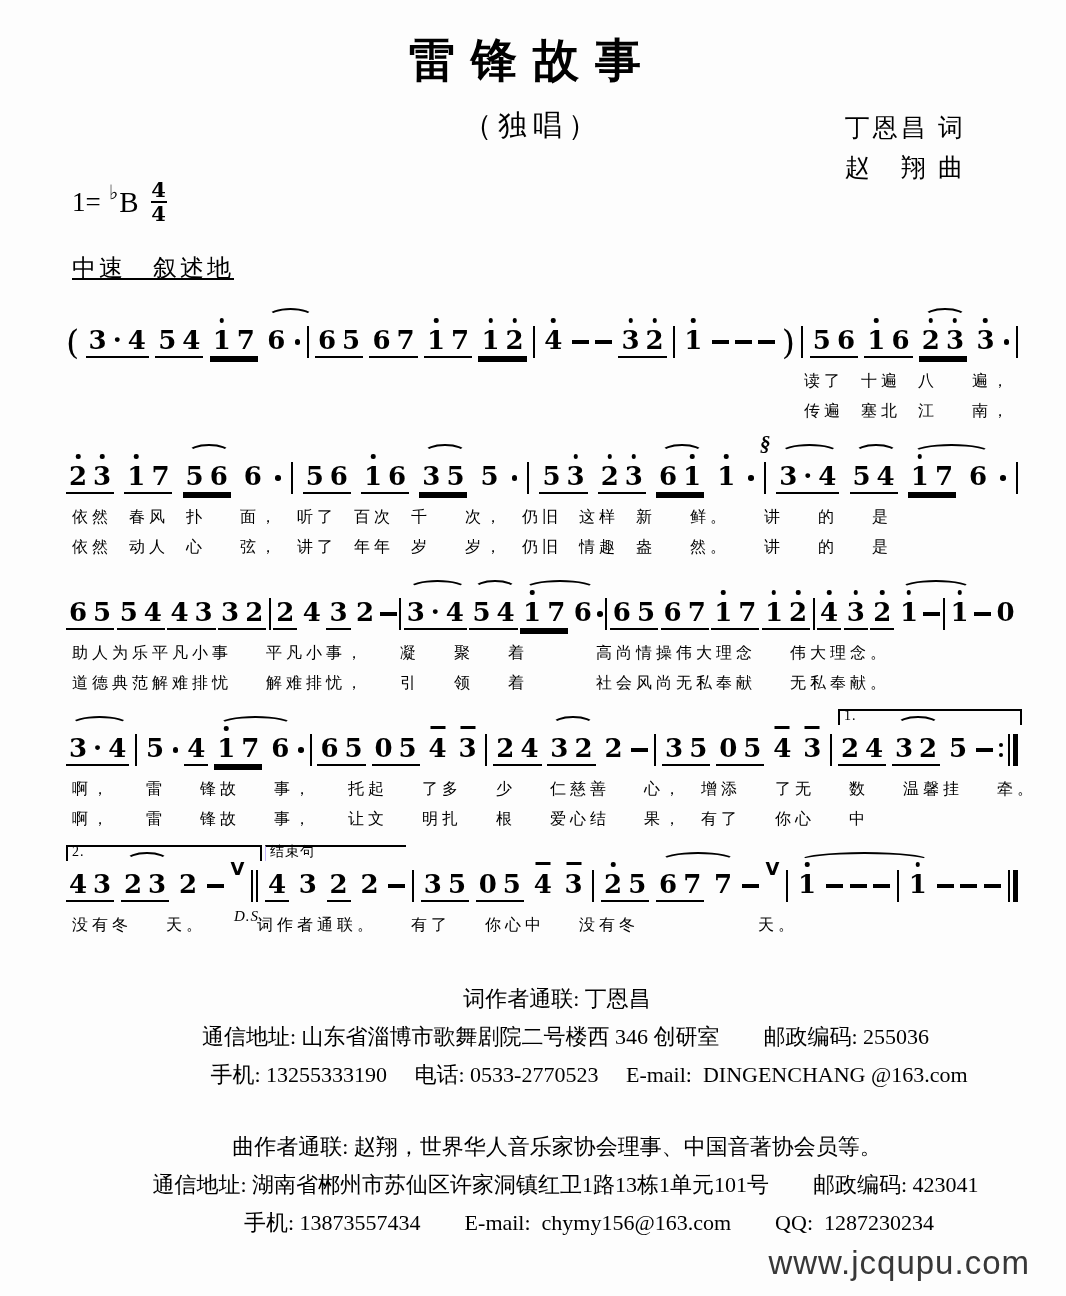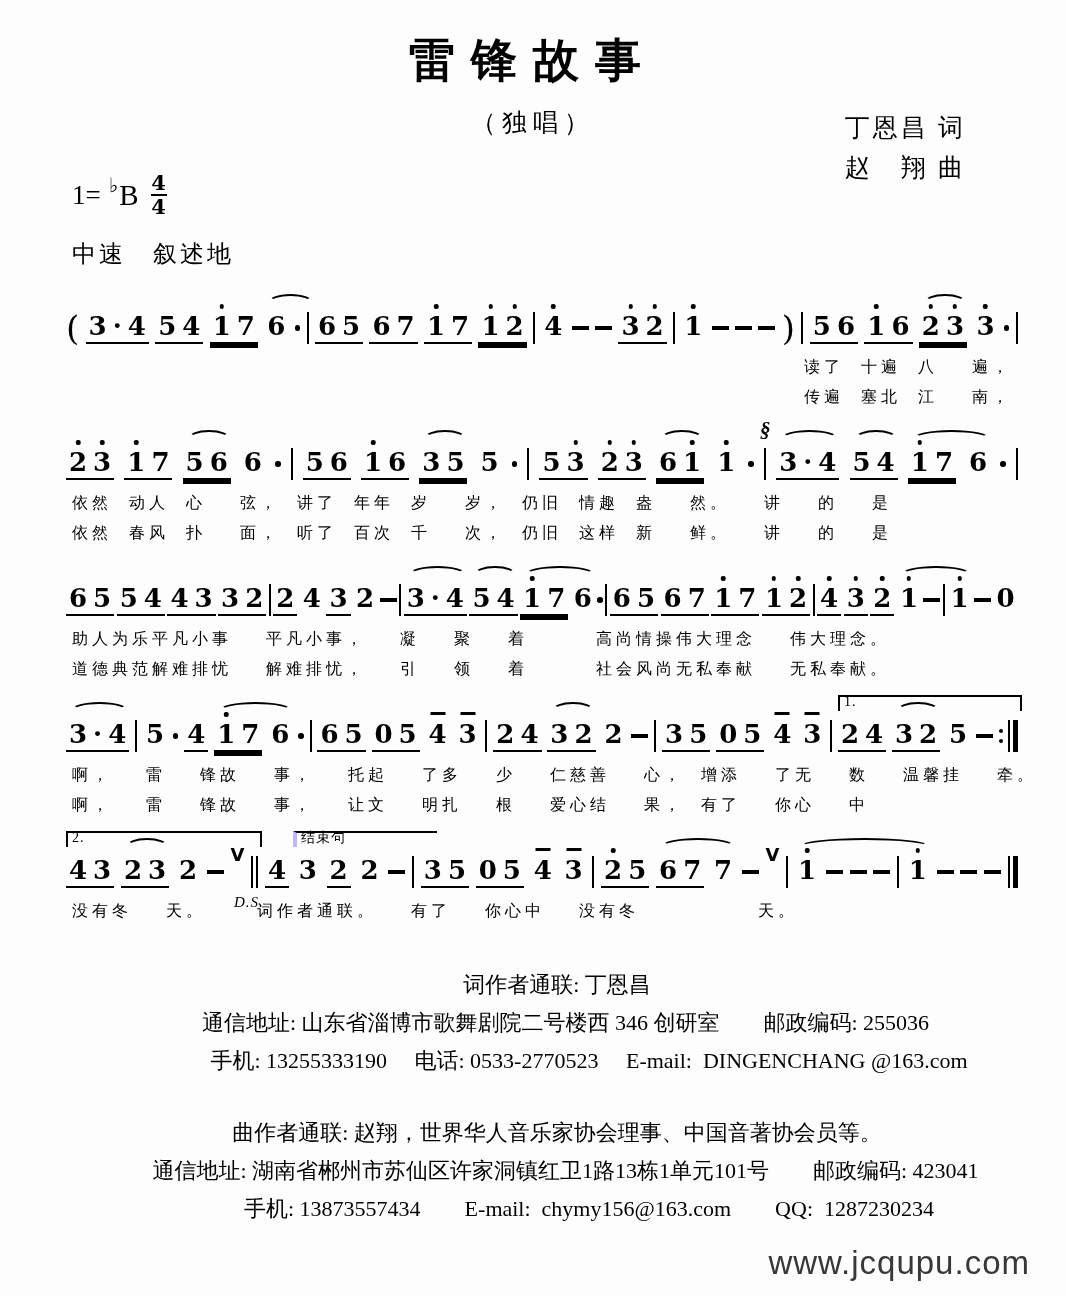--- a/index.html
+++ b/index.html
@@ -1,28 +1,28 @@
 <!DOCTYPE html>
 <html><head>
 <meta charset="utf-8">
 <style>
   html,body{margin:0;padding:0;background:#e8e8e8;}
   .sheet{position:relative;width:1066px;height:1296px;background:#fdfdfd;color:#000;
          font-family:"Liberation Serif","DejaVu Serif",serif;overflow:hidden;}
   
   .title{margin-top:30px;text-align:center;font-size:46px;font-weight:700;letter-spacing:16px;}
-  .subtitle{margin-top:14px;text-align:center;font-size:25px;letter-spacing:6px;}
+  .subtitle{margin-top:14px;text-align:center;font-size:29px;letter-spacing:6px;}
   .credits{position:absolute;top:108px;right:100px;text-align:left;font-size:25px;line-height:40px;letter-spacing:3px;}
   .keyrow{margin:34px 0 0 72px;display:flex;align-items:center;font-size:27px;}
   .keyrow .flat{font-size:20px;position:relative;top:-10px;margin-left:8px;}
   .keyrow .keyletter{font-size:29px;margin-left:1px;}
   .timesig{display:inline-flex;flex-direction:column;align-items:center;margin-left:12px;
            font-weight:700;font-size:21px;line-height:20px;font-family:"DejaVu Serif",serif;}
   .timesig .fbar{width:16px;height:2px;background:#000;margin:1px 0;}
-  .temporow{margin:21px 0 0 72px;font-size:24px;letter-spacing:3px;white-space:pre;}
+  .temporow{margin:28px 0 0 72px;font-size:24px;letter-spacing:3px;white-space:pre;text-decoration:underline;}
   
   .music{margin:16px 48px 0 66px;}
   .mline-wrap{margin-bottom:10px;}
   .mline{position:relative;padding:26px 0 8px;}
   .trow{display:flex;justify-content:space-between;align-items:center;width:100%;
         font-family:"DejaVu Serif",serif;font-weight:700;font-size:26px;}
   .note{display:inline-flex;align-items:flex-end;padding-bottom:2px;border-bottom:2px solid transparent;}
   .note.u1{border-bottom-color:#000;}
   .note.u2{border-bottom-color:#000;box-shadow:0 4px 0 #000;}
   .ch{position:relative;display:inline-block;padding:0 3px;line-height:28px;}
@@ -33,21 +33,21 @@
   .paren{font-size:34px;font-weight:400;line-height:30px;}
   .breath{font-weight:700;font-size:18px;align-self:flex-start;margin-top:-12px;font-family:"DejaVu Sans",sans-serif;}
   .bar{display:inline-flex;align-items:center;gap:3px;}
   .bar .bl{display:block;width:2px;height:32px;background:#000;}
   .bar .bk{display:block;width:5px;height:32px;background:#000;}
   .bar .bd{display:flex;flex-direction:column;gap:6px;margin-right:2px;}
   .bar .bd i{display:block;width:4px;height:4px;border-radius:50%;background:#000;}
   .arc{position:absolute;top:8px;height:13px;border:2.5px solid transparent;border-top-color:#000;border-radius:50%;}
   .volta{position:absolute;top:1px;height:14px;border-top:2px solid #000;}
   .volta.v-both{border-left:2px solid #000;border-right:2px solid #000;}
-  .volta.v-left{border-left:4px solid #c4b5fd;margin-left:28px;}
+  .volta.v-left{border-left:1px solid #c4b5fd;}
   .volta span{position:absolute;left:4px;top:-2px;font-size:14px;line-height:1;letter-spacing:1px;background:transparent;}
   .segno{position:absolute;top:-4px;font-size:21px;font-weight:700;font-style:italic;}
   .ds{position:absolute;top:64px;font-size:15px;font-style:italic;letter-spacing:1px;}
   .lyr{font-size:16px;line-height:30px;letter-spacing:4px;word-spacing:9px;white-space:pre;}
   
   .contacts{margin:40px 40px 0 68px;font-size:22px;line-height:38px;text-align:center;}
   .contacts .blk2{margin-top:34px;}
   .cl{white-space:pre;}
   .ind1{padding-left:20px;}
   .ind2{padding-left:37px;}
@@ -256,22 +256,22 @@
             </span>
           </div>
           <i class="arc" style="left: 122px; width: 38px;"></i>
           <i class="arc" style="left: 358px; width: 38px;"></i>
           <i class="arc" style="left: 595px; width: 38px;"></i>
           <i class="arc" style="left: 715px; width: 53px;"></i>
           <i class="arc" style="left: 789px; width: 38px;"></i>
           <i class="arc" style="left: 847px; width: 73.4px;"></i>
           <span class="segno" style="left: 694px;">§</span>
         </div>
-    <div class="lyr" style="padding-left: 6px;">依然 动人 心  弦， 讲了 年年 岁  岁， 仍旧 情趣 盎  然。  讲  的  是</div>
-        <div class="lyr" style="padding-left: 6px;">依然 春风 扑  面， 听了 百次 千  次， 仍旧 这样 新  鲜。  讲  的  是</div>
+    <div class="lyr" style="padding-left: 6px;">依然 春风 扑  面， 听了 百次 千  次， 仍旧 这样 新  鲜。  讲  的  是</div>
+        <div class="lyr" style="padding-left: 6px;">依然 动人 心  弦， 讲了 年年 岁  岁， 仍旧 情趣 盎  然。  讲  的  是</div>
       </div>
     <div class="mline-wrap">
       <div class="mline">
           <div class="trow">
             <span class="note u1">
               <span class="ch">6</span>
               <span class="ch">5</span>
             </span>
             <span class="note u1">
               <span class="ch">5</span>

